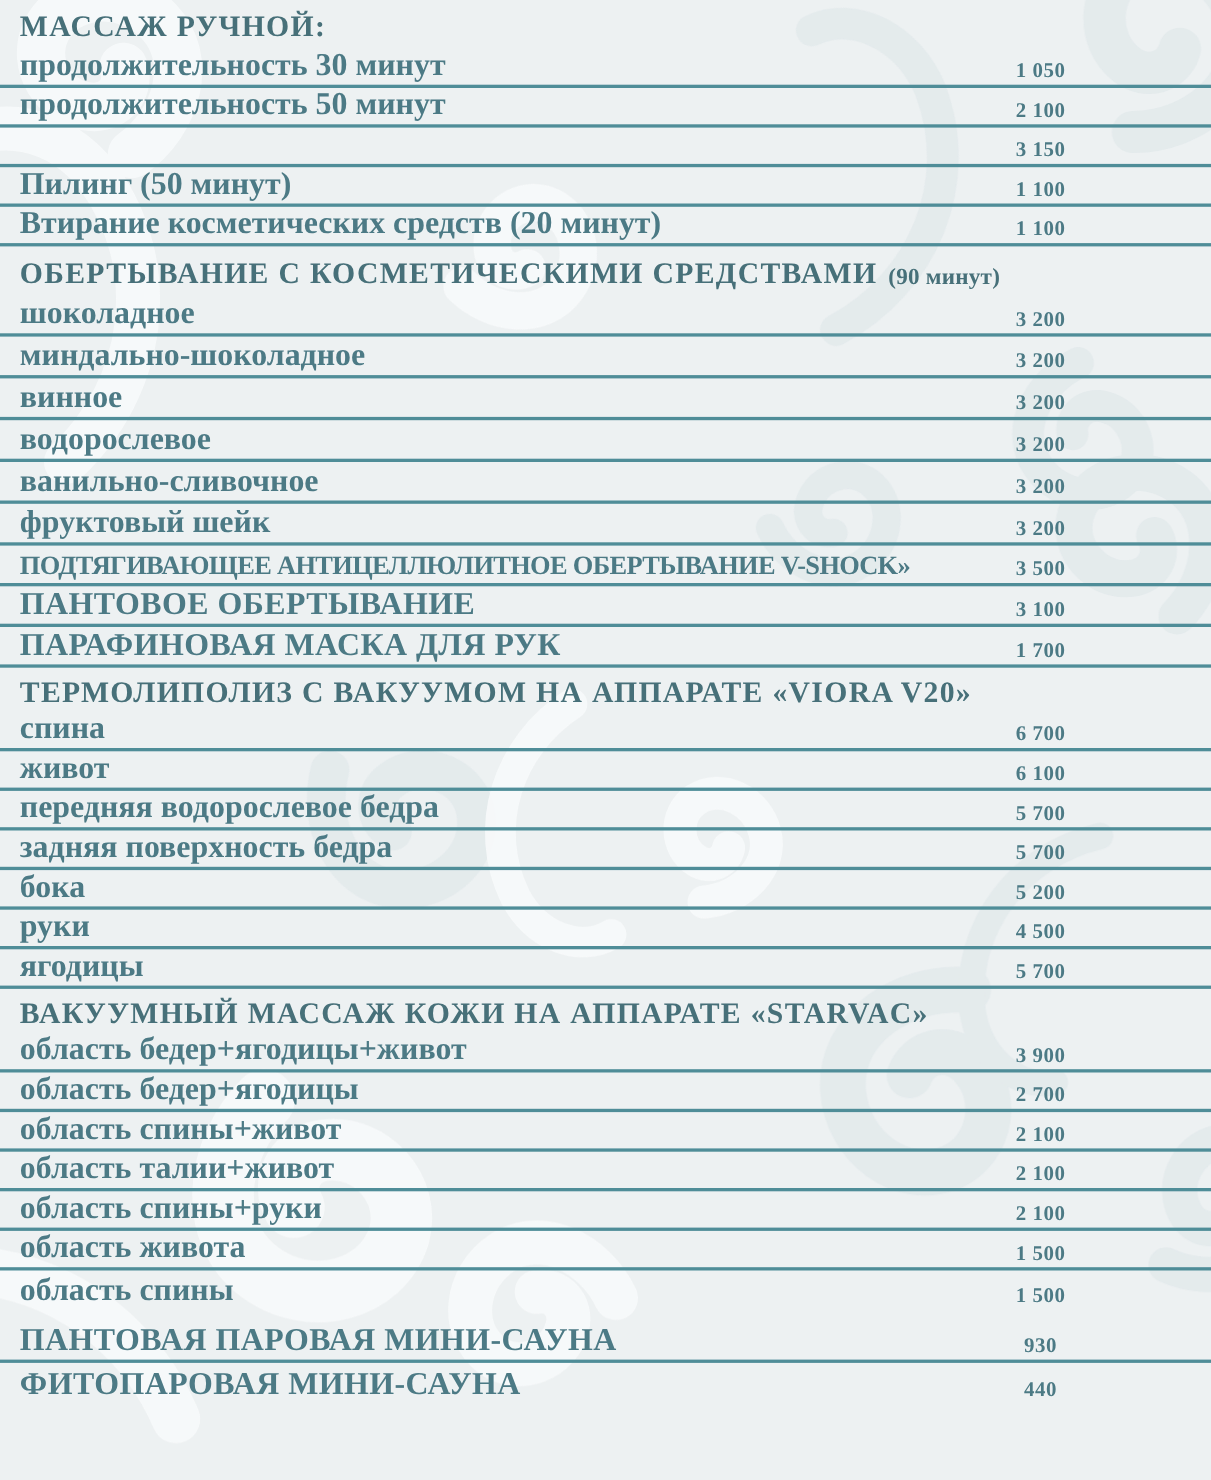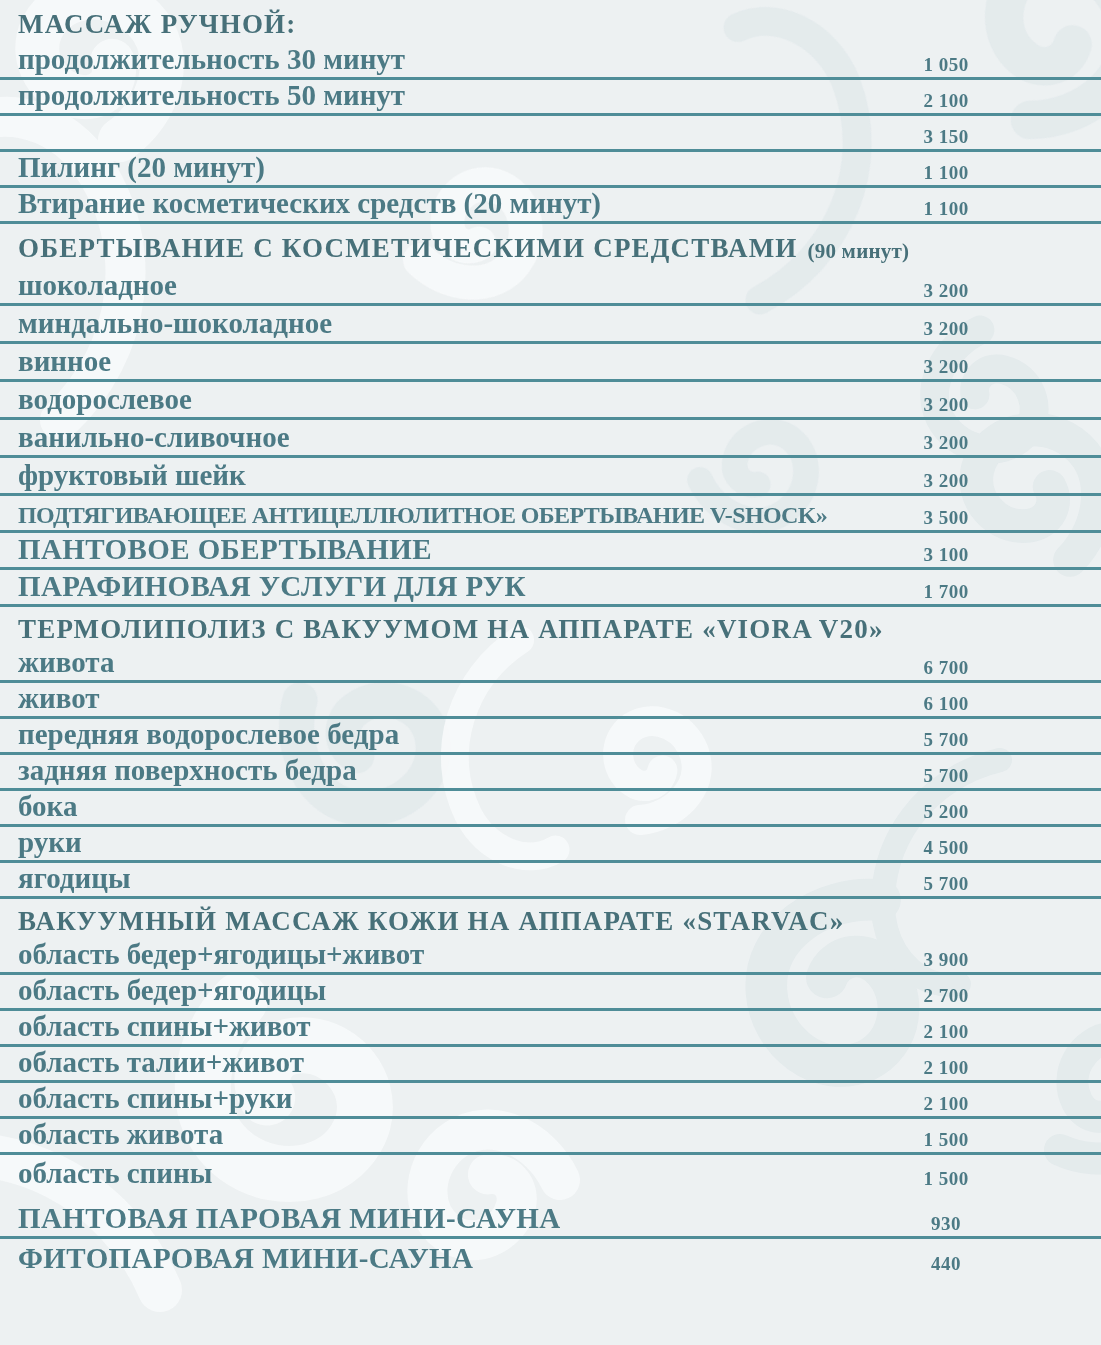--- a/index.html
+++ b/index.html
@@ -99,21 +99,21 @@
       <span class="price">1 050</span>
     </div>
     <div class="row">
       <span class="lbl">продолжительность 50 минут</span>
       <span class="price">2 100</span>
     </div>
     <div class="row">
       <span class="price">3 150</span>
     </div>
     <div class="row">
-      <span class="lbl">Пилинг (20 минут)</span>
+      <span class="lbl">Пилинг (50 минут)</span>
       <span class="price">1 100</span>
     </div>
     <div class="row">
       <span class="lbl">Втирание косметических средств (20 минут)</span>
       <span class="price">1 100</span>
     </div>
 
     <div class="hdr">
       <span>ОБЕРТЫВАНИЕ С КОСМЕТИЧЕСКИМИ СРЕДСТВАМИ</span>
       <span class="suffix">(90 минут)</span>
@@ -145,29 +145,29 @@
 
     <div class="row r37">
       <span class="lbl caps tight">ПОДТЯГИВАЮЩЕЕ АНТИЦЕЛЛЮЛИТНОЕ ОБЕРТЫВАНИЕ V-SHOCK»</span>
       <span class="price">3 500</span>
     </div>
     <div class="row r37">
       <span class="lbl caps">ПАНТОВОЕ ОБЕРТЫВАНИЕ</span>
       <span class="price">3 100</span>
     </div>
     <div class="row r37">
-      <span class="lbl caps">ПАРАФИНОВАЯ УСЛУГИ ДЛЯ РУК</span>
+      <span class="lbl caps">ПАРАФИНОВАЯ МАСКА ДЛЯ РУК</span>
       <span class="price">1 700</span>
     </div>
 
     <div class="hdr h40">
       <span>ТЕРМОЛИПОЛИЗ С ВАКУУМОМ НА АППАРАТЕ «VIORA V20»</span>
     </div>
     <div class="row">
-      <span class="lbl">живота</span>
+      <span class="lbl">спина</span>
       <span class="price">6 700</span>
     </div>
     <div class="row">
       <span class="lbl">живот</span>
       <span class="price">6 100</span>
     </div>
     <div class="row">
       <span class="lbl">передняя водорослевое бедра</span>
       <span class="price">5 700</span>
     </div>

